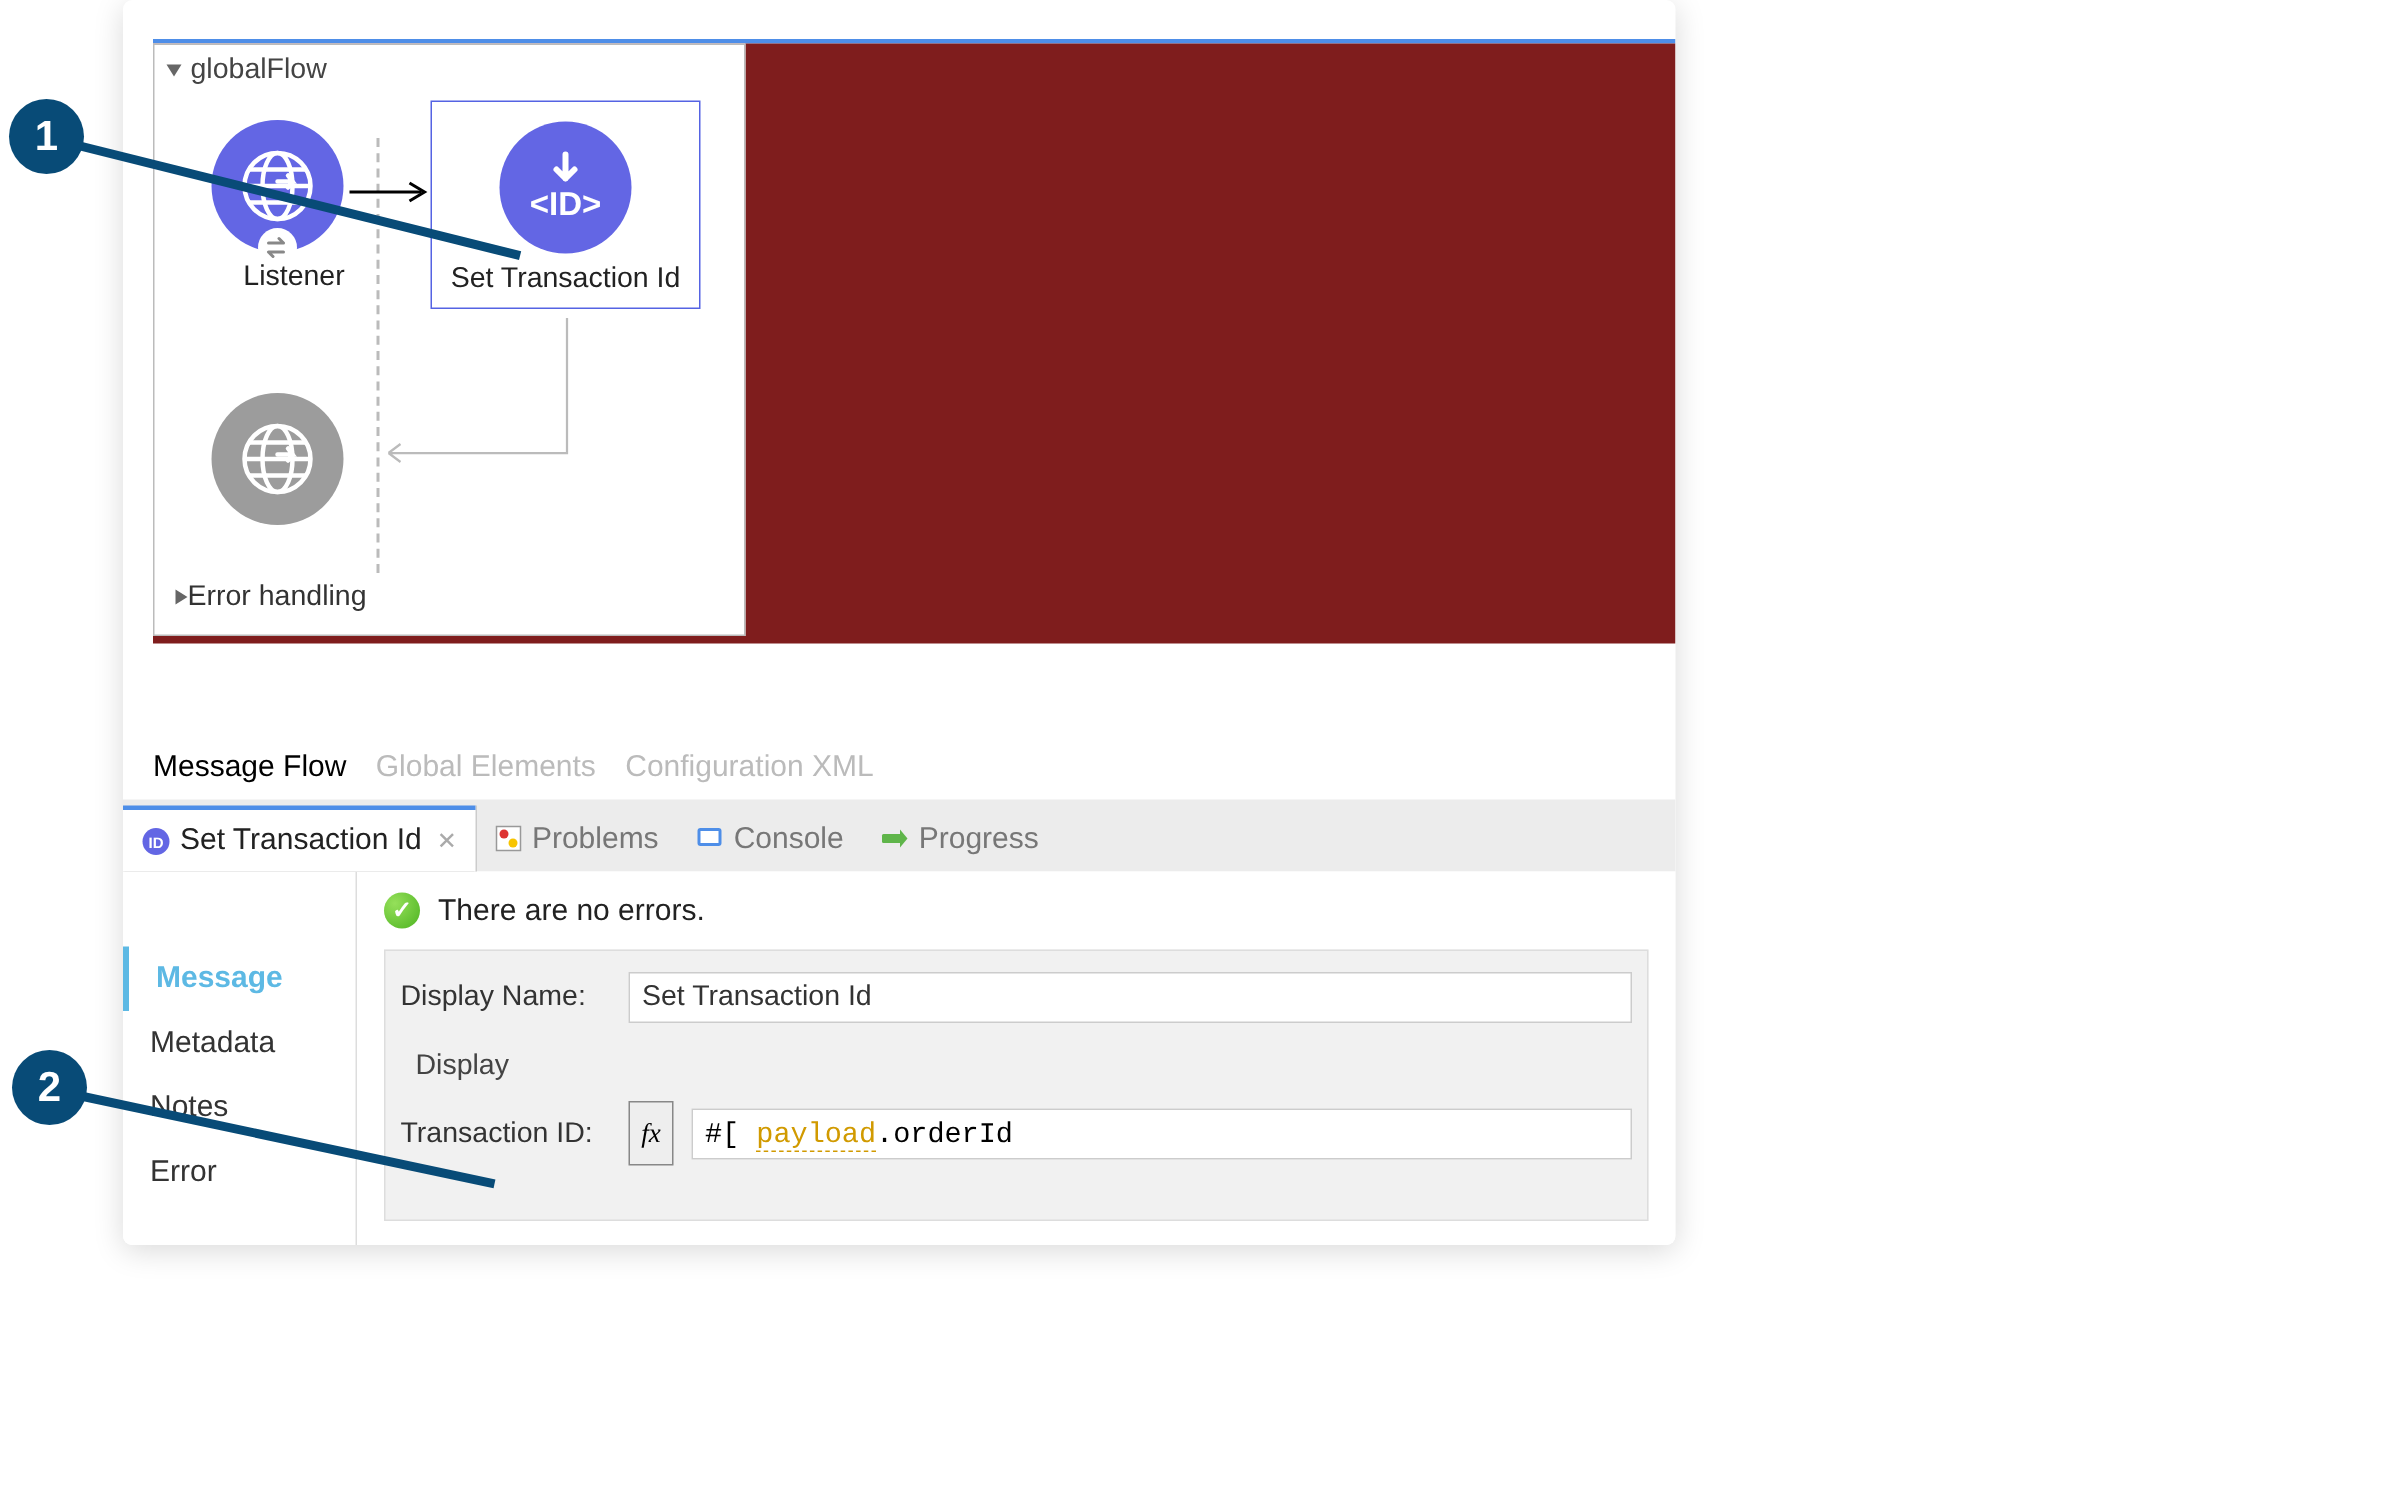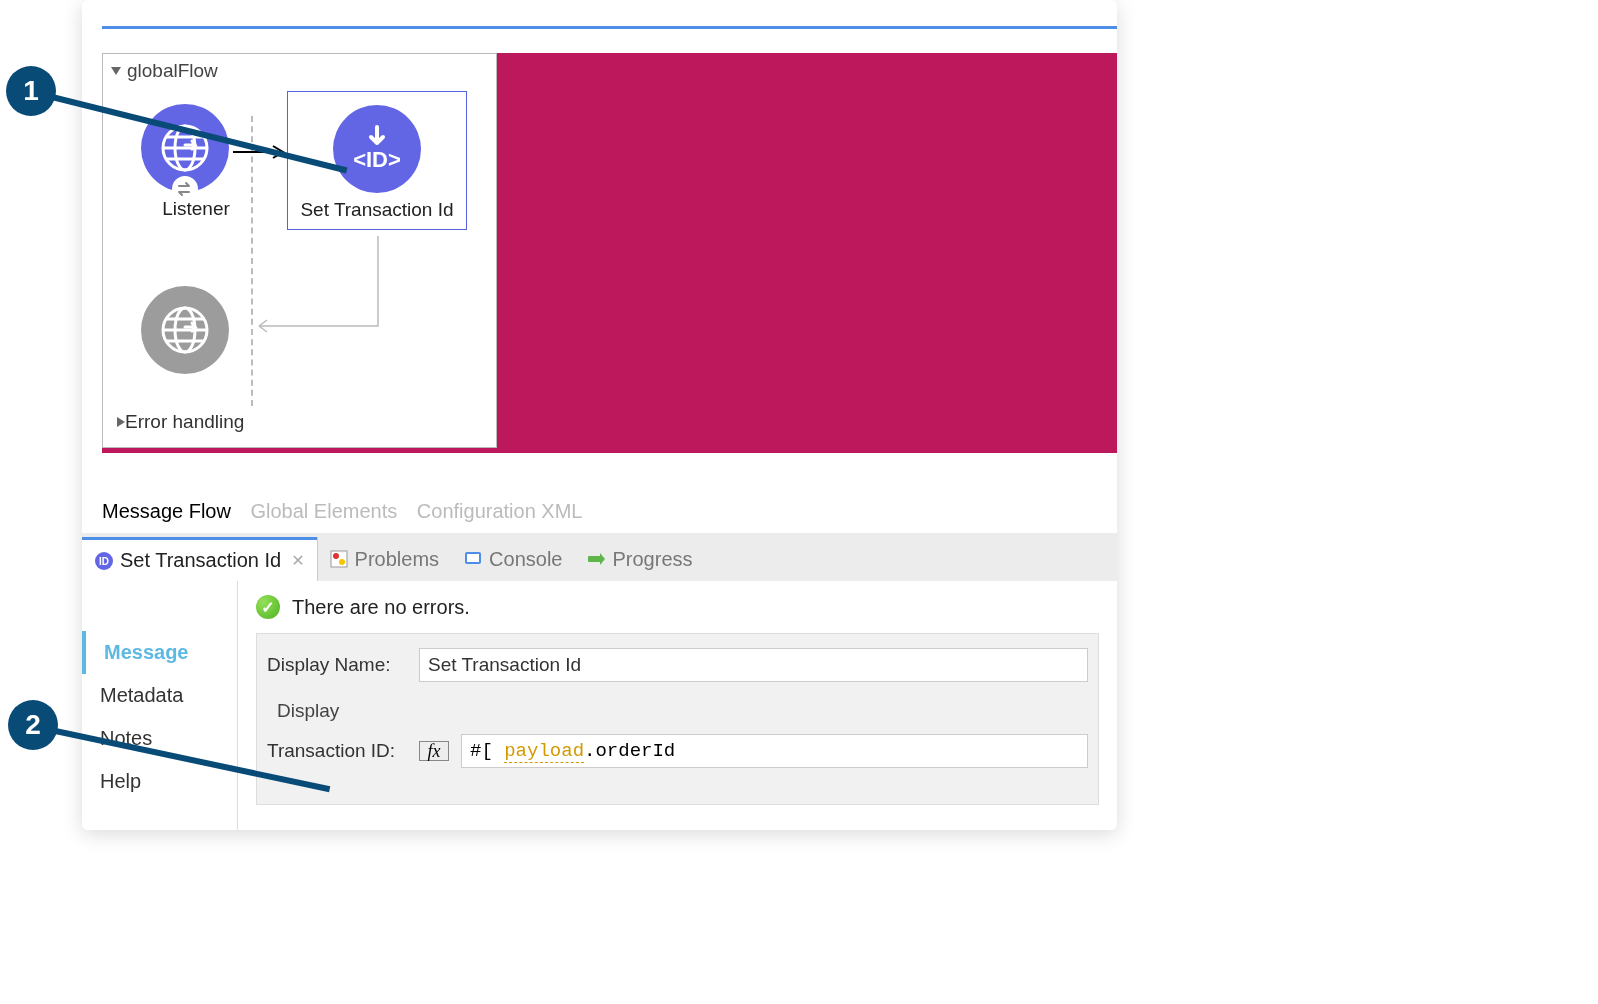--- a/index.html
+++ b/index.html
@@ -35,22 +35,21 @@
     background: #4e8ee8;
   }
 
   
   .flow-canvas {
     position: absolute;
     top: 29px;
     left: 20px;
     right: 0;
     height: 400px;
-    background: #be185d;
-    margin-top: 24px;
+    background: #7f1d1d;
   }
 
   .flow-container {
     border: 1px solid #bbb;
     width: 395px;
     height: 395px;
     position: relative;
     background: #fff;
   }
 
@@ -287,21 +286,21 @@
     color: #333;
   }
 
   .generic-label {
     font-size: 19px;
     color: #444;
     margin: 4px 0 12px 10px;
   }
 
   .fx-btn {
-    width: 30px; height: 20px;
+    width: 30px; height: 43px;
     border: 1px solid #888;
     background: #eee;
     font-style: italic;
     font-family: serif;
     font-size: 18px;
     display: flex; align-items: center; justify-content: center;
     cursor: pointer;
   }
 
   .expr-input {
@@ -454,21 +453,21 @@
         </span>
         <span>Progress</span>
       </div>
     </div>
 
     <div class="panel-body">
       <div class="side-menu">
         <div class="item active">Message</div>
         <div class="item">Metadata</div>
         <div class="item">Notes</div>
-        <div class="item">Help</div>
+        <div class="item">Error</div>
       </div>
 
       <div class="form-area">
         <div class="status-row">
           <div class="ok-badge">✓</div>
           <span>There are no errors.</span>
         </div>
 
         <div class="form-box">
           <div class="form-row">

